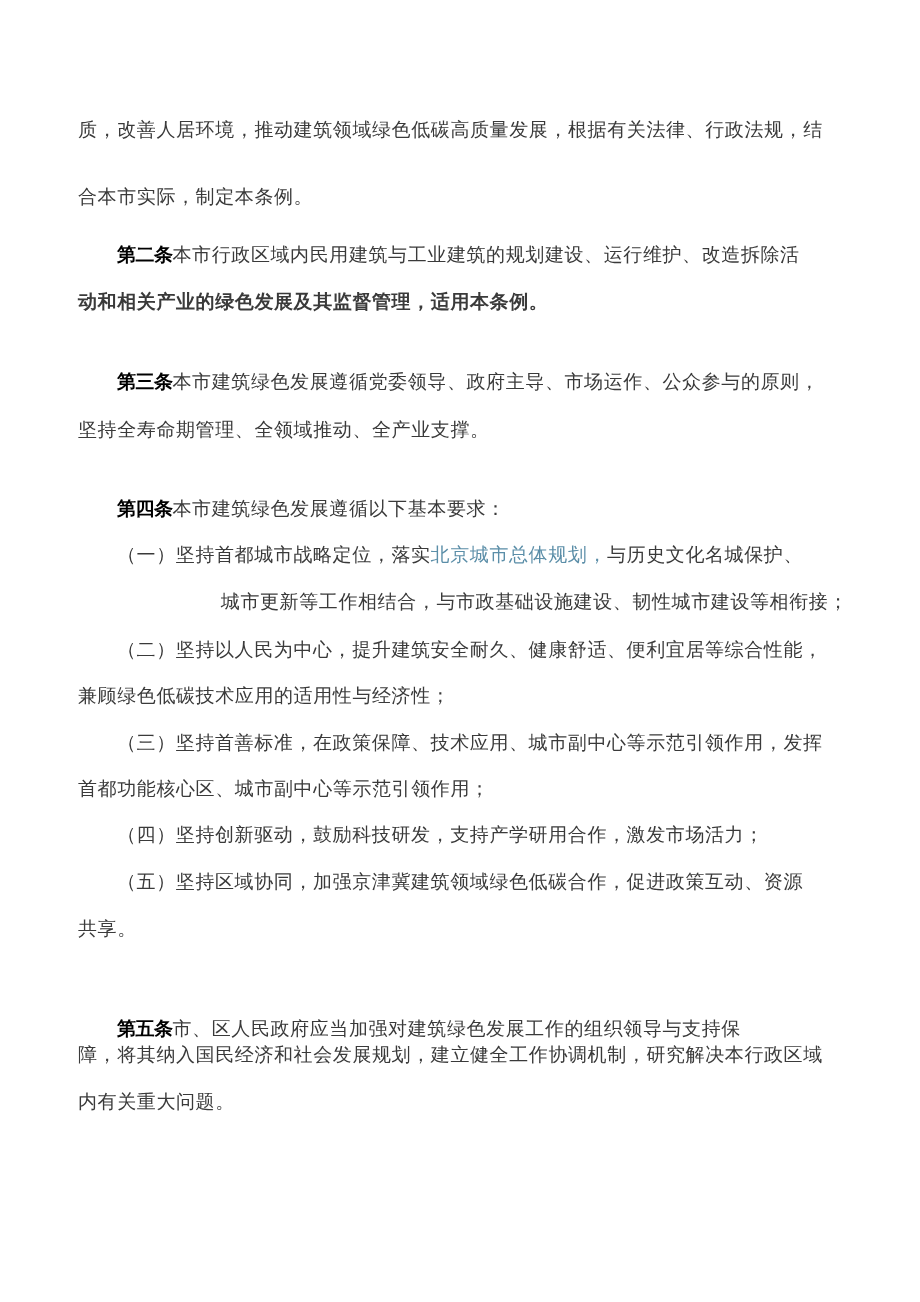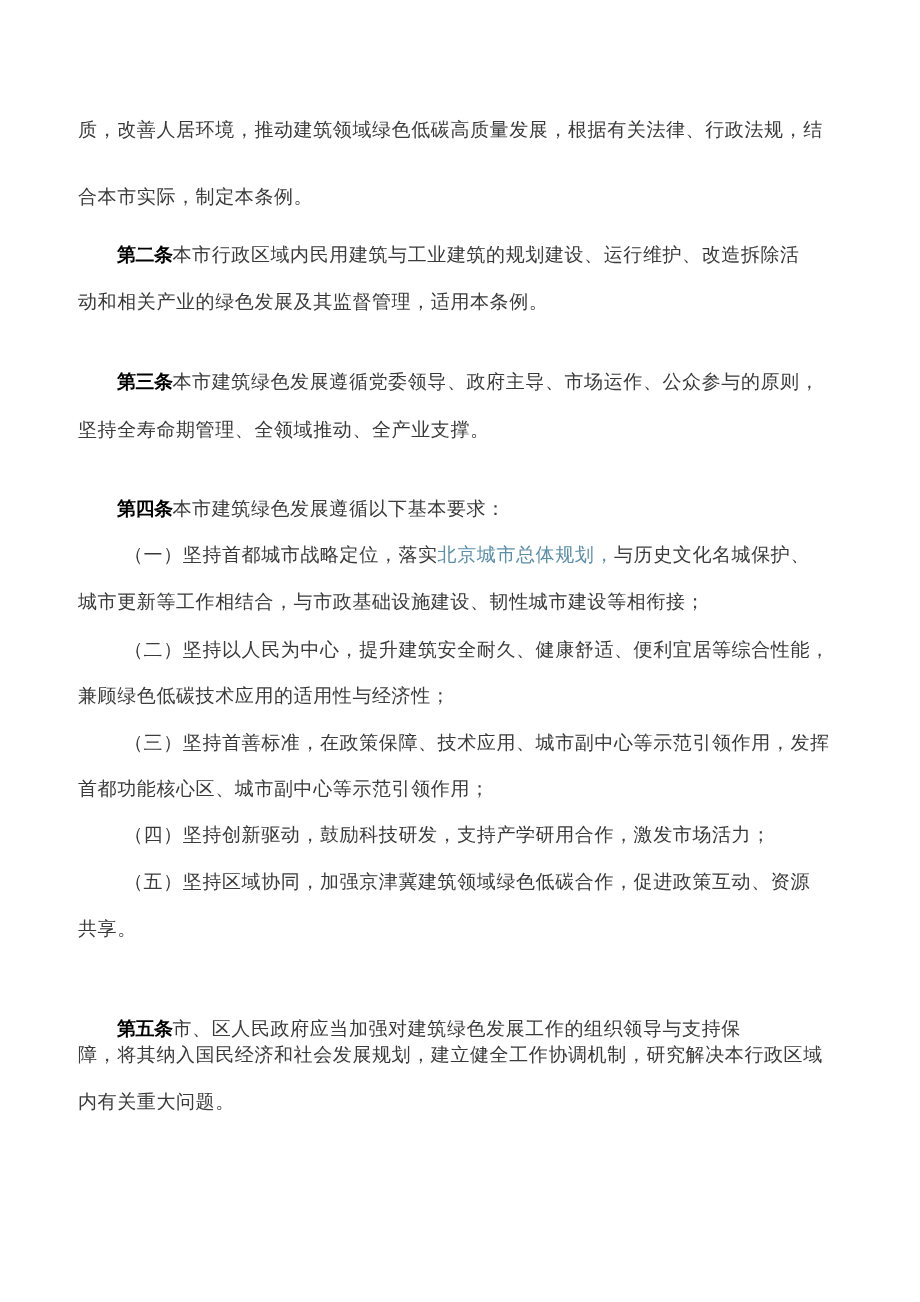--- a/index.html
+++ b/index.html
@@ -25,21 +25,21 @@
   .line {
     position: absolute;
     left: 78px;
     width: 770px;
     font-size: 19px;
     line-height: 24px;
     white-space: nowrap;
     letter-spacing: 0.6px;
   }
   .line.indent { left: 117px; }
-  .line.item { left: 124px; }
+  .line.item { left: 117px; }
   .art {
     font-family: Liberation Mono, monospace;
     font-weight: bold;
     color: #000000;
     letter-spacing: -0.5px;
   }
   .link {
     color: #5b8ea8;
   }
 </style>
@@ -48,34 +48,34 @@
 
 <div class="page">
 
   <div>
     <div class="line" style="top:117px;">质，改善人居环境，推动建筑领域绿色低碳高质量发展，根据有关法律、行政法规，结</div>
     <div class="line" style="top:164px;margin-top:20px;">合本市实际，制定本条例。</div>
   </div>
 
   <div>
     <div class="line indent" style="top:242px;"><span class="art">第二条</span><span>本市行政区域内民用建筑与工业建筑的规划建设、运行维护、改造拆除活</span></div>
-    <div class="line" style="top:289px;">动和相关产业的绿色发展及其监督管理，适用本条例。</div>
+    <div class="line" style="top:289px;font-weight:bold;">动和相关产业的绿色发展及其监督管理，适用本条例。</div>
   </div>
 
   <div>
     <div class="line indent" style="top:369px;"><span class="art">第三条</span><span>本市建筑绿色发展遵循党委领导、政府主导、市场运作、公众参与的原则，</span></div>
     <div class="line" style="top:417px;">坚持全寿命期管理、全领域推动、全产业支撑。</div>
   </div>
 
   <div>
     <div class="line indent" style="top:496px;"><span class="art">第四条</span><span>本市建筑绿色发展遵循以下基本要求：</span></div>
 
     <div>
       <div class="line item" style="top:542px;"><span>（一）坚持首都城市战略定位，落实</span><span class="link">北京城市总体规划，</span><span>与历史文化名城保护、</span></div>
-      <div class="line" style="top:589px;">城市更新等工作相结合，与市政基础设施建设、韧性城市建设等相衔接；</div>
+      <div class="line" style="top:589px;text-align:right;">城市更新等工作相结合，与市政基础设施建设、韧性城市建设等相衔接；</div>
     </div>
 
     <div>
       <div class="line item" style="top:637px;">（二）坚持以人民为中心，提升建筑安全耐久、健康舒适、便利宜居等综合性能，</div>
       <div class="line" style="top:683px;">兼顾绿色低碳技术应用的适用性与经济性；</div>
     </div>
 
     <div>
       <div class="line item" style="top:730px;">（三）坚持首善标准，在政策保障、技术应用、城市副中心等示范引领作用，发挥</div>
       <div class="line" style="top:776px;">首都功能核心区、城市副中心等示范引领作用；</div>

